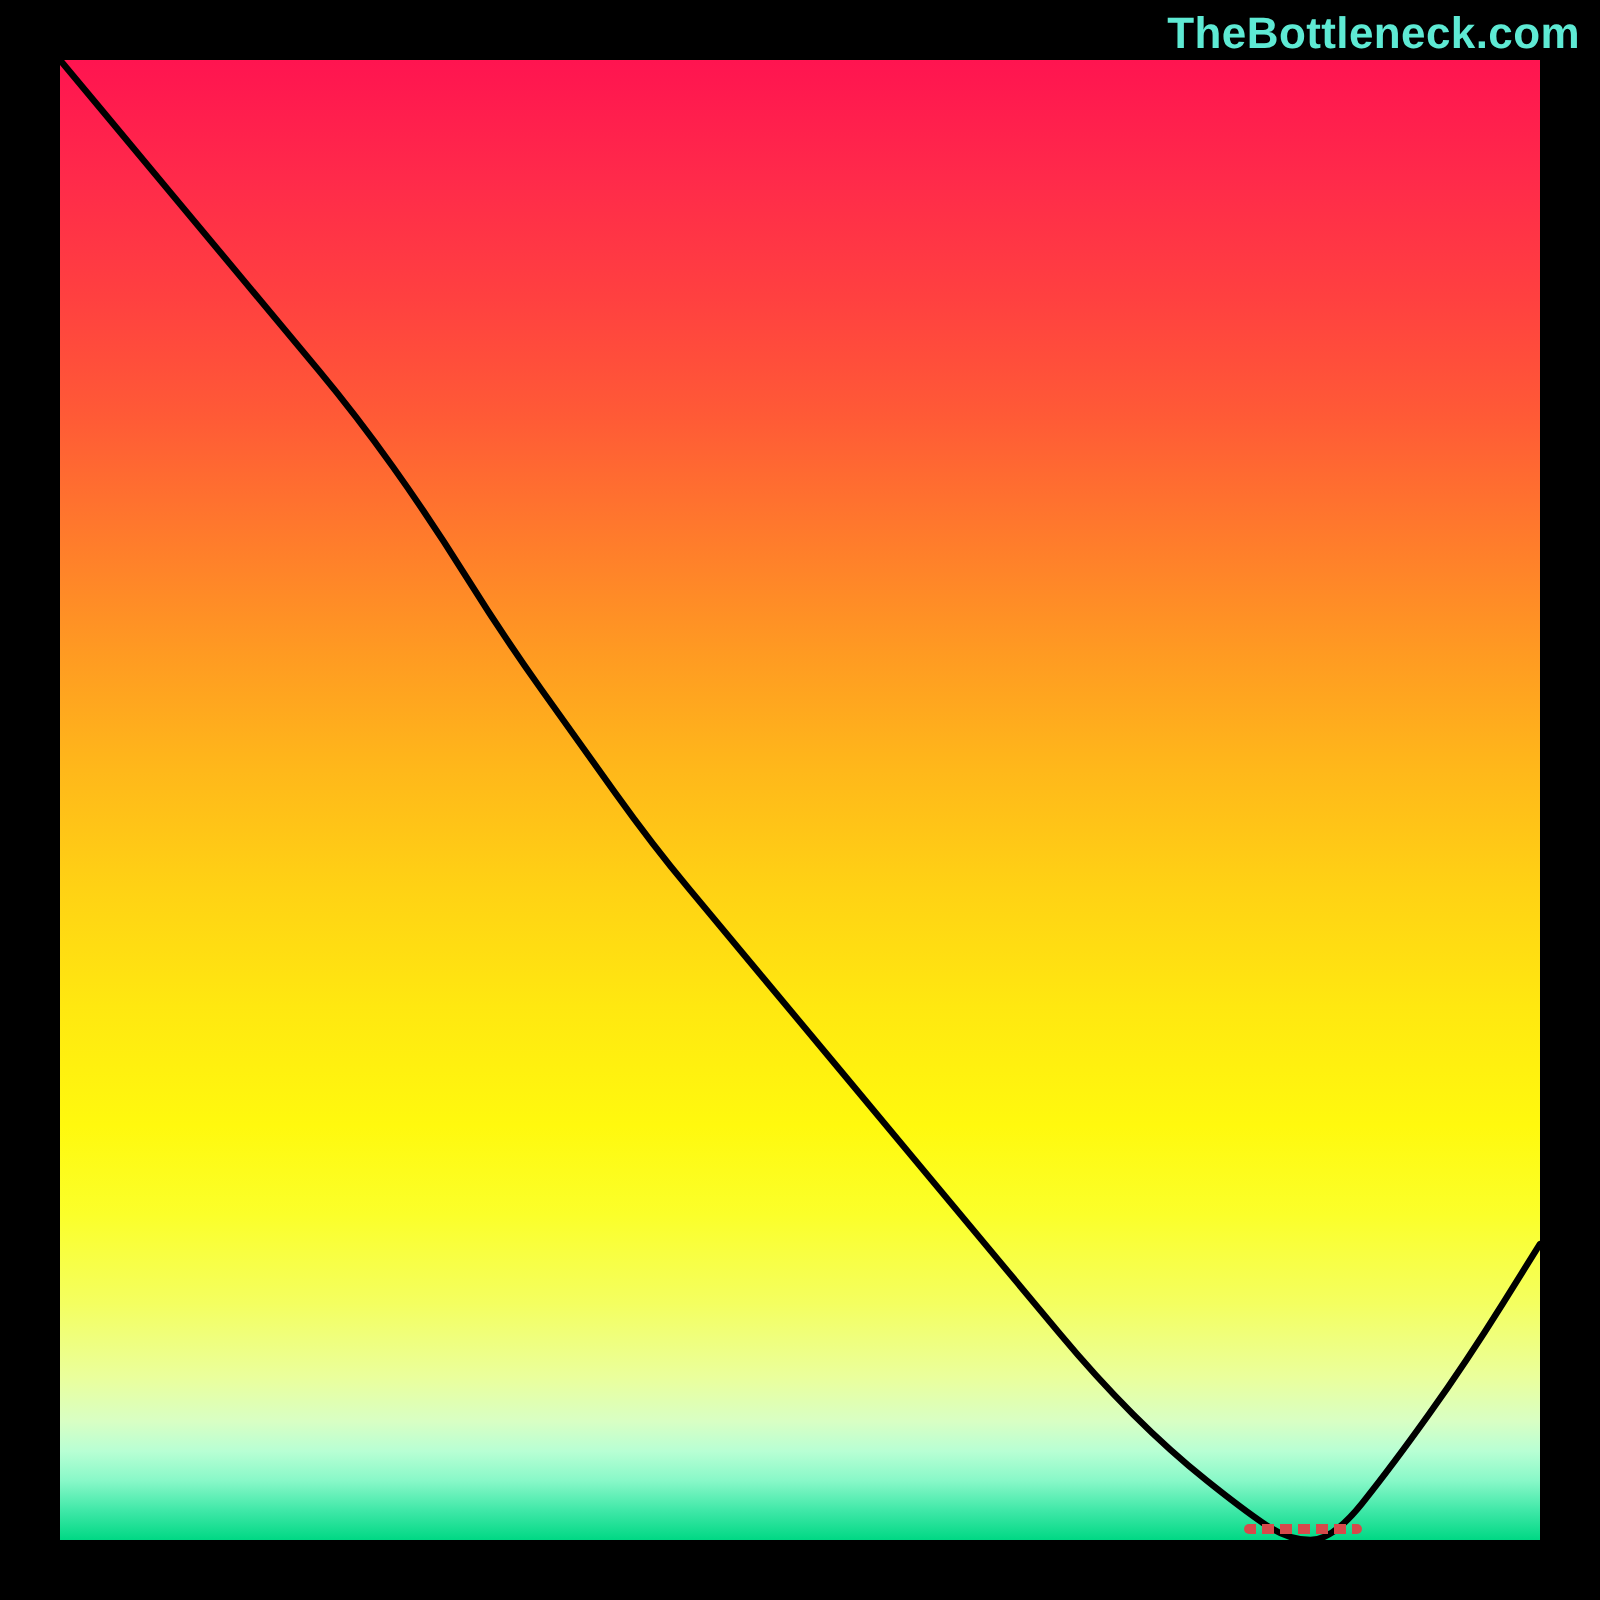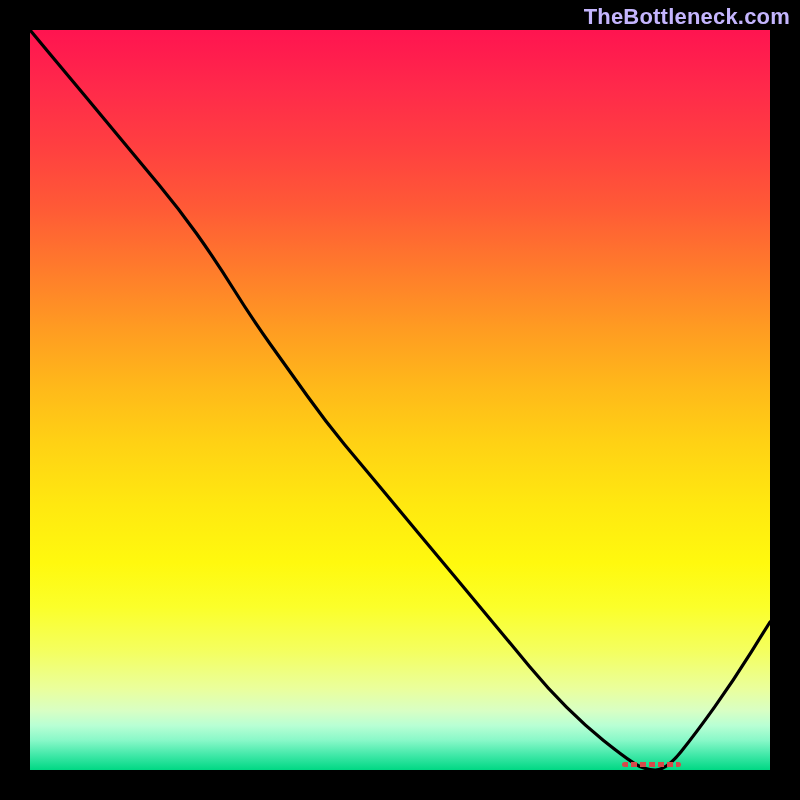--- a/index.html
+++ b/index.html
@@ -14,21 +14,21 @@
   .frame {
     position: relative;
     width: 800px;
     height: 800px;
     background: #000;
   }
   .watermark {
     position: absolute;
     top: 4px;
     right: 10px;
-    color: #c4b5fd;
+    color: #5eead4;
     font-size: 22px;
     font-weight: 600;
     letter-spacing: 0.2px;
     user-select: none;
   }
   .plot {
     position: absolute;
     left: 30px;
     top: 30px;
     width: 740px;

